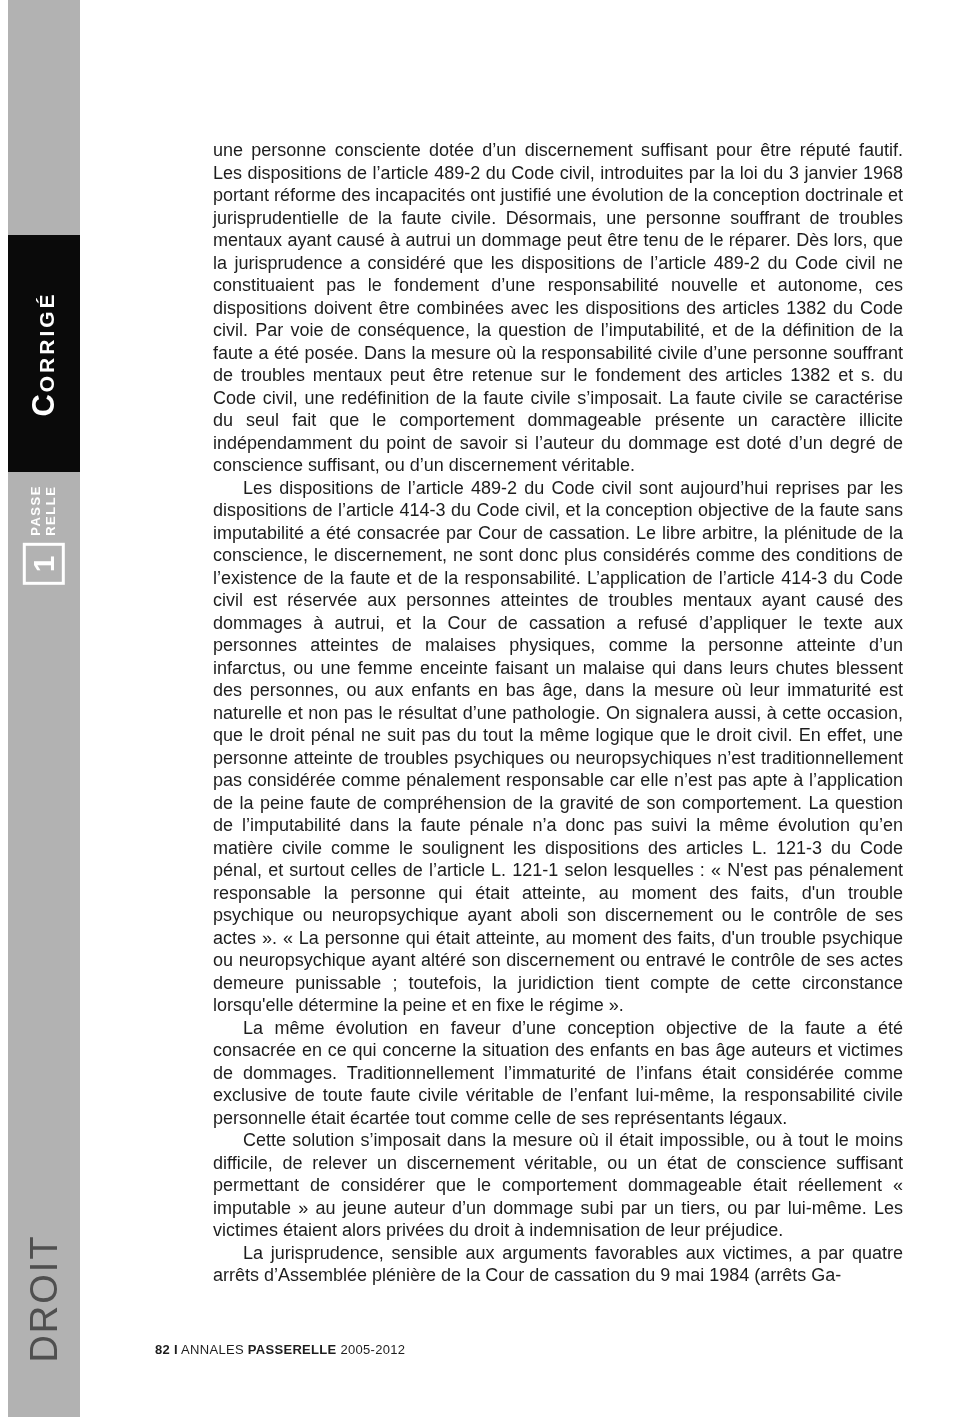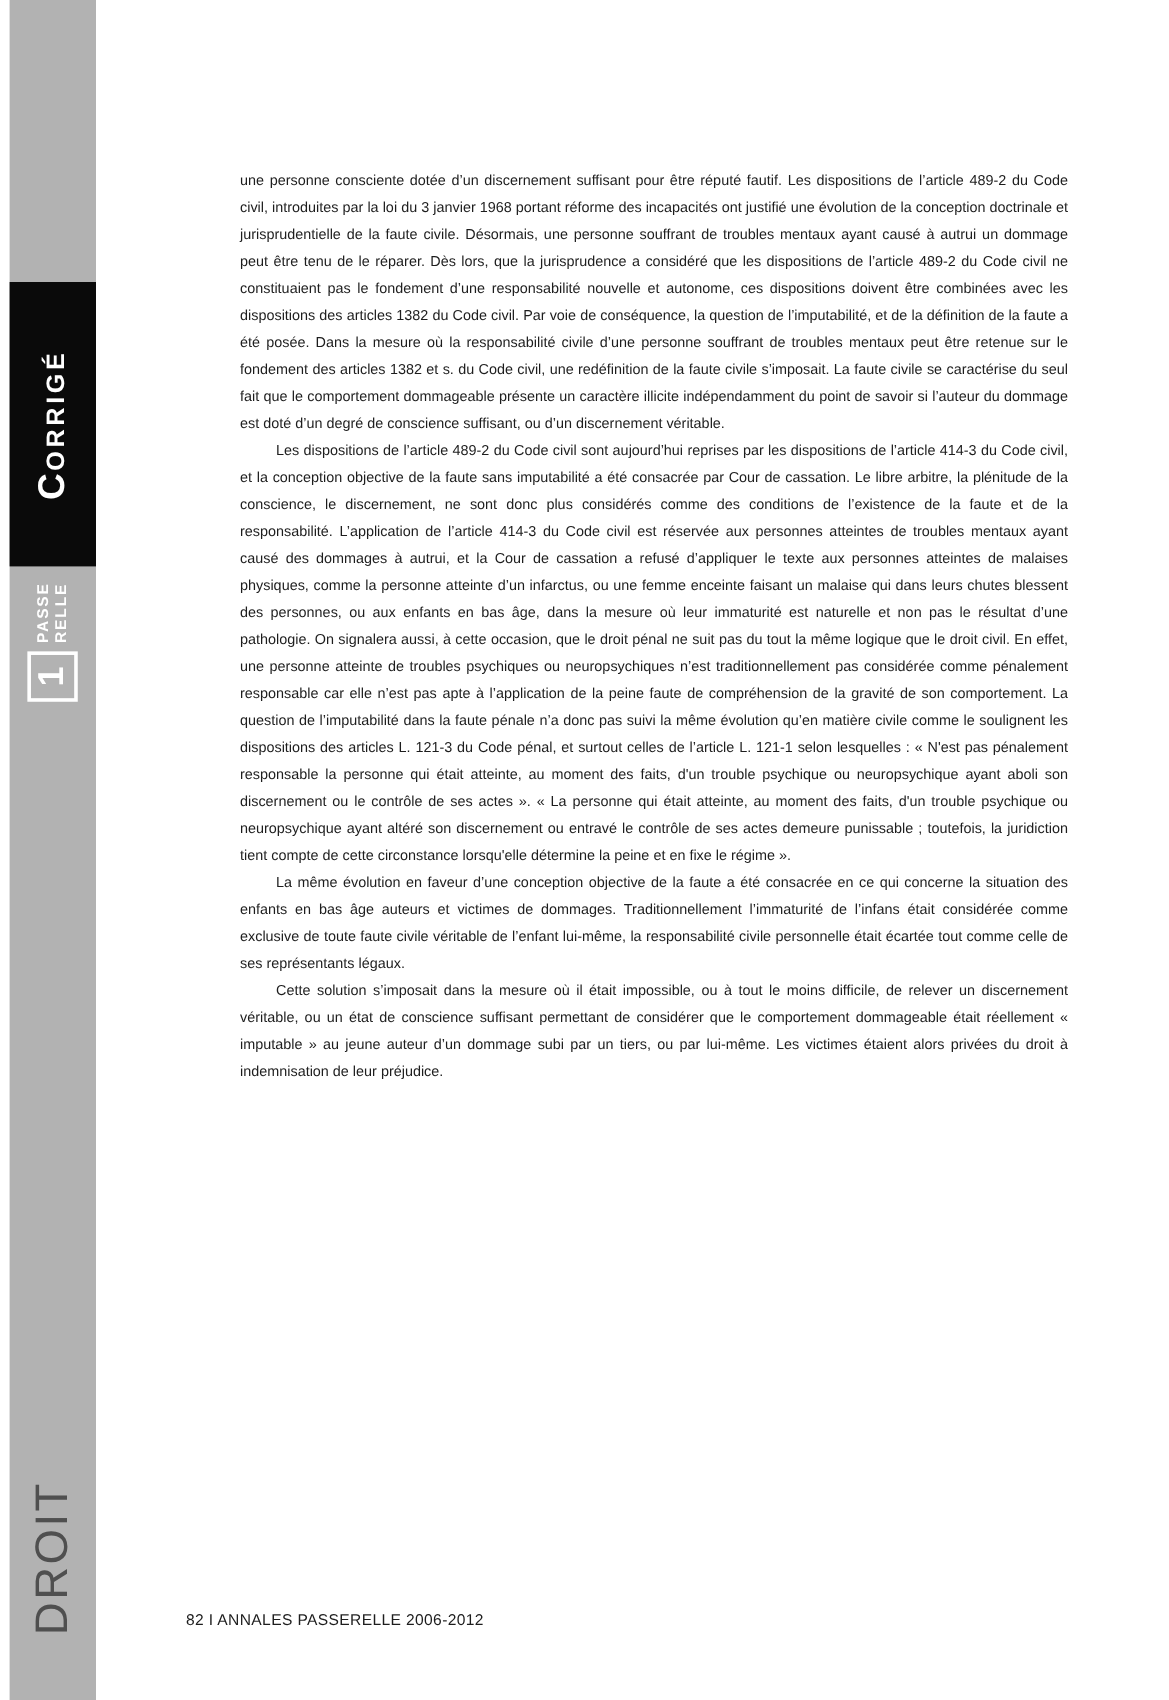--- a/index.html
+++ b/index.html
@@ -50,35 +50,35 @@
     position: absolute; left: 8px; top: 1240px; width: 72px; height: 116px;
     display: flex; align-items: center; justify-content: center;
   }
   .droit-label {
     transform: rotate(-90deg);
     white-space: nowrap;
     font-size: 38px; letter-spacing: 2px;
     color: var(--droit-gray, #4f4f4f);
   }
   .text-column {
-    position: absolute; left: 200px; top: 139px; width: 690px;
-    font-size: 12px; line-height: 22.5px;
+    position: absolute; left: 213px; top: 139px; width: 690px;
+    font-size: 18px; line-height: 22.5px;
     text-align: justify;
     color: var(--text-color, #1d1d1d);
     hyphens: auto; -webkit-hyphens: auto;
   }
   .para { margin: 0; }
   .para.indent { text-indent: 30px; }
   .it { }
   .footer {
     position: absolute; left: 155px; top: 1342px;
     font-size: 13px; letter-spacing: 0.3px;
     color: #1d1d1d; white-space: nowrap;
   }
-  .footer .fb { font-weight: normal; }
+  .footer .fb { font-weight: bold; }
 </style>
 </head>
 <body>
 
 <div>
 
   <div class="sidebar-bar"></div>
 
   <div class="corrige-box">
     <div class="corrige-label"><span class="initial">C</span><span>ORRIGÉ</span></div>
@@ -98,23 +98,24 @@
 
   <div class="droit-wrap">
     <div class="droit-label">DROIT</div>
   </div>
 
   <div class="text-column" lang="fr">
       <p class="para"><span>une personne consciente dotée d’un discernement suffisant pour être réputé fautif. Les dispositions de l’article 489-2 du Code civil, introduites par la loi du 3 janvier 1968 portant réforme des incapacités ont justifié une évolution de la conception doctrinale et jurisprudentielle de la faute civile. Désormais, une personne souffrant de troubles mentaux ayant causé à autrui un dommage peut être tenu de le réparer. Dès lors, que la jurisprudence a considéré que les dispositions de l’article 489-2 du Code civil ne constituaient pas le fondement d’une responsabilité nouvelle et autonome, ces dispositions doivent être combinées avec les dispositions des articles 1382 du Code civil. Par voie de conséquence, la question de l’imputabilité, et de la définition de la faute a été posée. Dans la mesure où la responsabilité civile d’une personne souffrant de troubles mentaux peut être retenue sur le fondement des articles 1382 et s. du Code civil, une redéfinition de la faute civile s’imposait. La faute civile se caractérise du seul fait que le comportement dommageable présente un caractère illicite indépendamment du point de savoir si l’auteur du dommage est doté d’un degré de conscience suffisant, ou d’un discernement véritable.</span></p>
       <p class="para indent"><span>Les dispositions de l’article 489-2 du Code civil sont aujourd’hui reprises par les dispositions de l’article 414-3 du Code civil, et la conception objective de la faute sans imputabilité a été consacrée par Cour de cassation. Le libre arbitre, la plénitude de la conscience, le discernement, ne sont donc plus considérés comme des conditions de l’existence de la faute et de la responsabilité. L’application de l’article 414-3 du Code civil est réservée aux personnes atteintes de troubles mentaux ayant causé des dommages à autrui, et la Cour de cassation a refusé d’appliquer le texte aux personnes atteintes de malaises physiques, comme la personne atteinte d’un infarctus, ou une femme enceinte faisant un malaise qui dans leurs chutes blessent des personnes, ou aux enfants en bas âge, dans la mesure où leur immaturité est naturelle et non pas le résultat d’une pathologie. On signalera aussi, à cette occasion, que le droit pénal ne suit pas du tout la même logique que le droit civil. En effet, une personne atteinte de troubles psychiques ou neuropsychiques n’est traditionnellement pas considérée comme pénalement responsable car elle n’est pas apte à l’application de la peine faute de compréhension de la gravité de son comportement. La question de l’imputabilité dans la faute pénale n’a donc pas suivi la même évolution qu’en matière civile comme le soulignent les dispositions des articles L. 121-3 du Code pénal, et surtout celles de l’article L. 121-1 selon lesquelles : </span><span class="it">« N'est pas pénalement responsable la personne qui était atteinte, au moment des faits, d'un trouble psychique ou neuropsychique ayant aboli son discernement ou le contrôle de ses actes ». « La personne qui était atteinte, au moment des faits, d'un trouble psychique ou neuropsychique ayant altéré son discernement ou entravé le contrôle de ses actes demeure punissable ; toutefois, la juridiction tient compte de cette circonstance lorsqu'elle détermine la peine et en fixe le régime ».</span></p>
       <p class="para indent"><span>La même évolution en faveur d’une conception objective de la faute a été consacrée en ce qui concerne la situation des enfants en bas âge auteurs et victimes de dommages. Traditionnellement l’immaturité de l’</span><span class="it">infans</span><span> était considérée comme exclusive de toute faute civile véritable de l’enfant lui-même, la responsabilité civile personnelle était écartée tout comme celle de ses représentants légaux.</span></p>
       <p class="para indent"><span>Cette solution s’imposait dans la mesure où il était impossible, ou à tout le moins difficile, de relever un discernement véritable, ou un état de conscience suffisant permettant de considérer que le comportement dommageable était réellement « imputable » au jeune auteur d’un dommage subi par un tiers, ou par lui-même. Les victimes étaient alors privées du droit à indemnisation de leur préjudice.</span></p>
+      <p class="para indent"><span>La jurisprudence, sensible aux arguments favorables aux victimes, a par quatre arrêts d’Assemblée plénière de la Cour de cassation du 9 mai 1984 (arrêts </span><span class="it">Ga-</span></p>
     </div>
 
   <div class="footer">
     <span class="fb">82</span>
     <span class="fb">I</span>
     <span>ANNALES</span>
     <span class="fb">PASSERELLE</span>
-    <span>2006-2012</span>
+    <span>2005-2012</span>
   </div>
 
 </div>
 
 </body></html>

